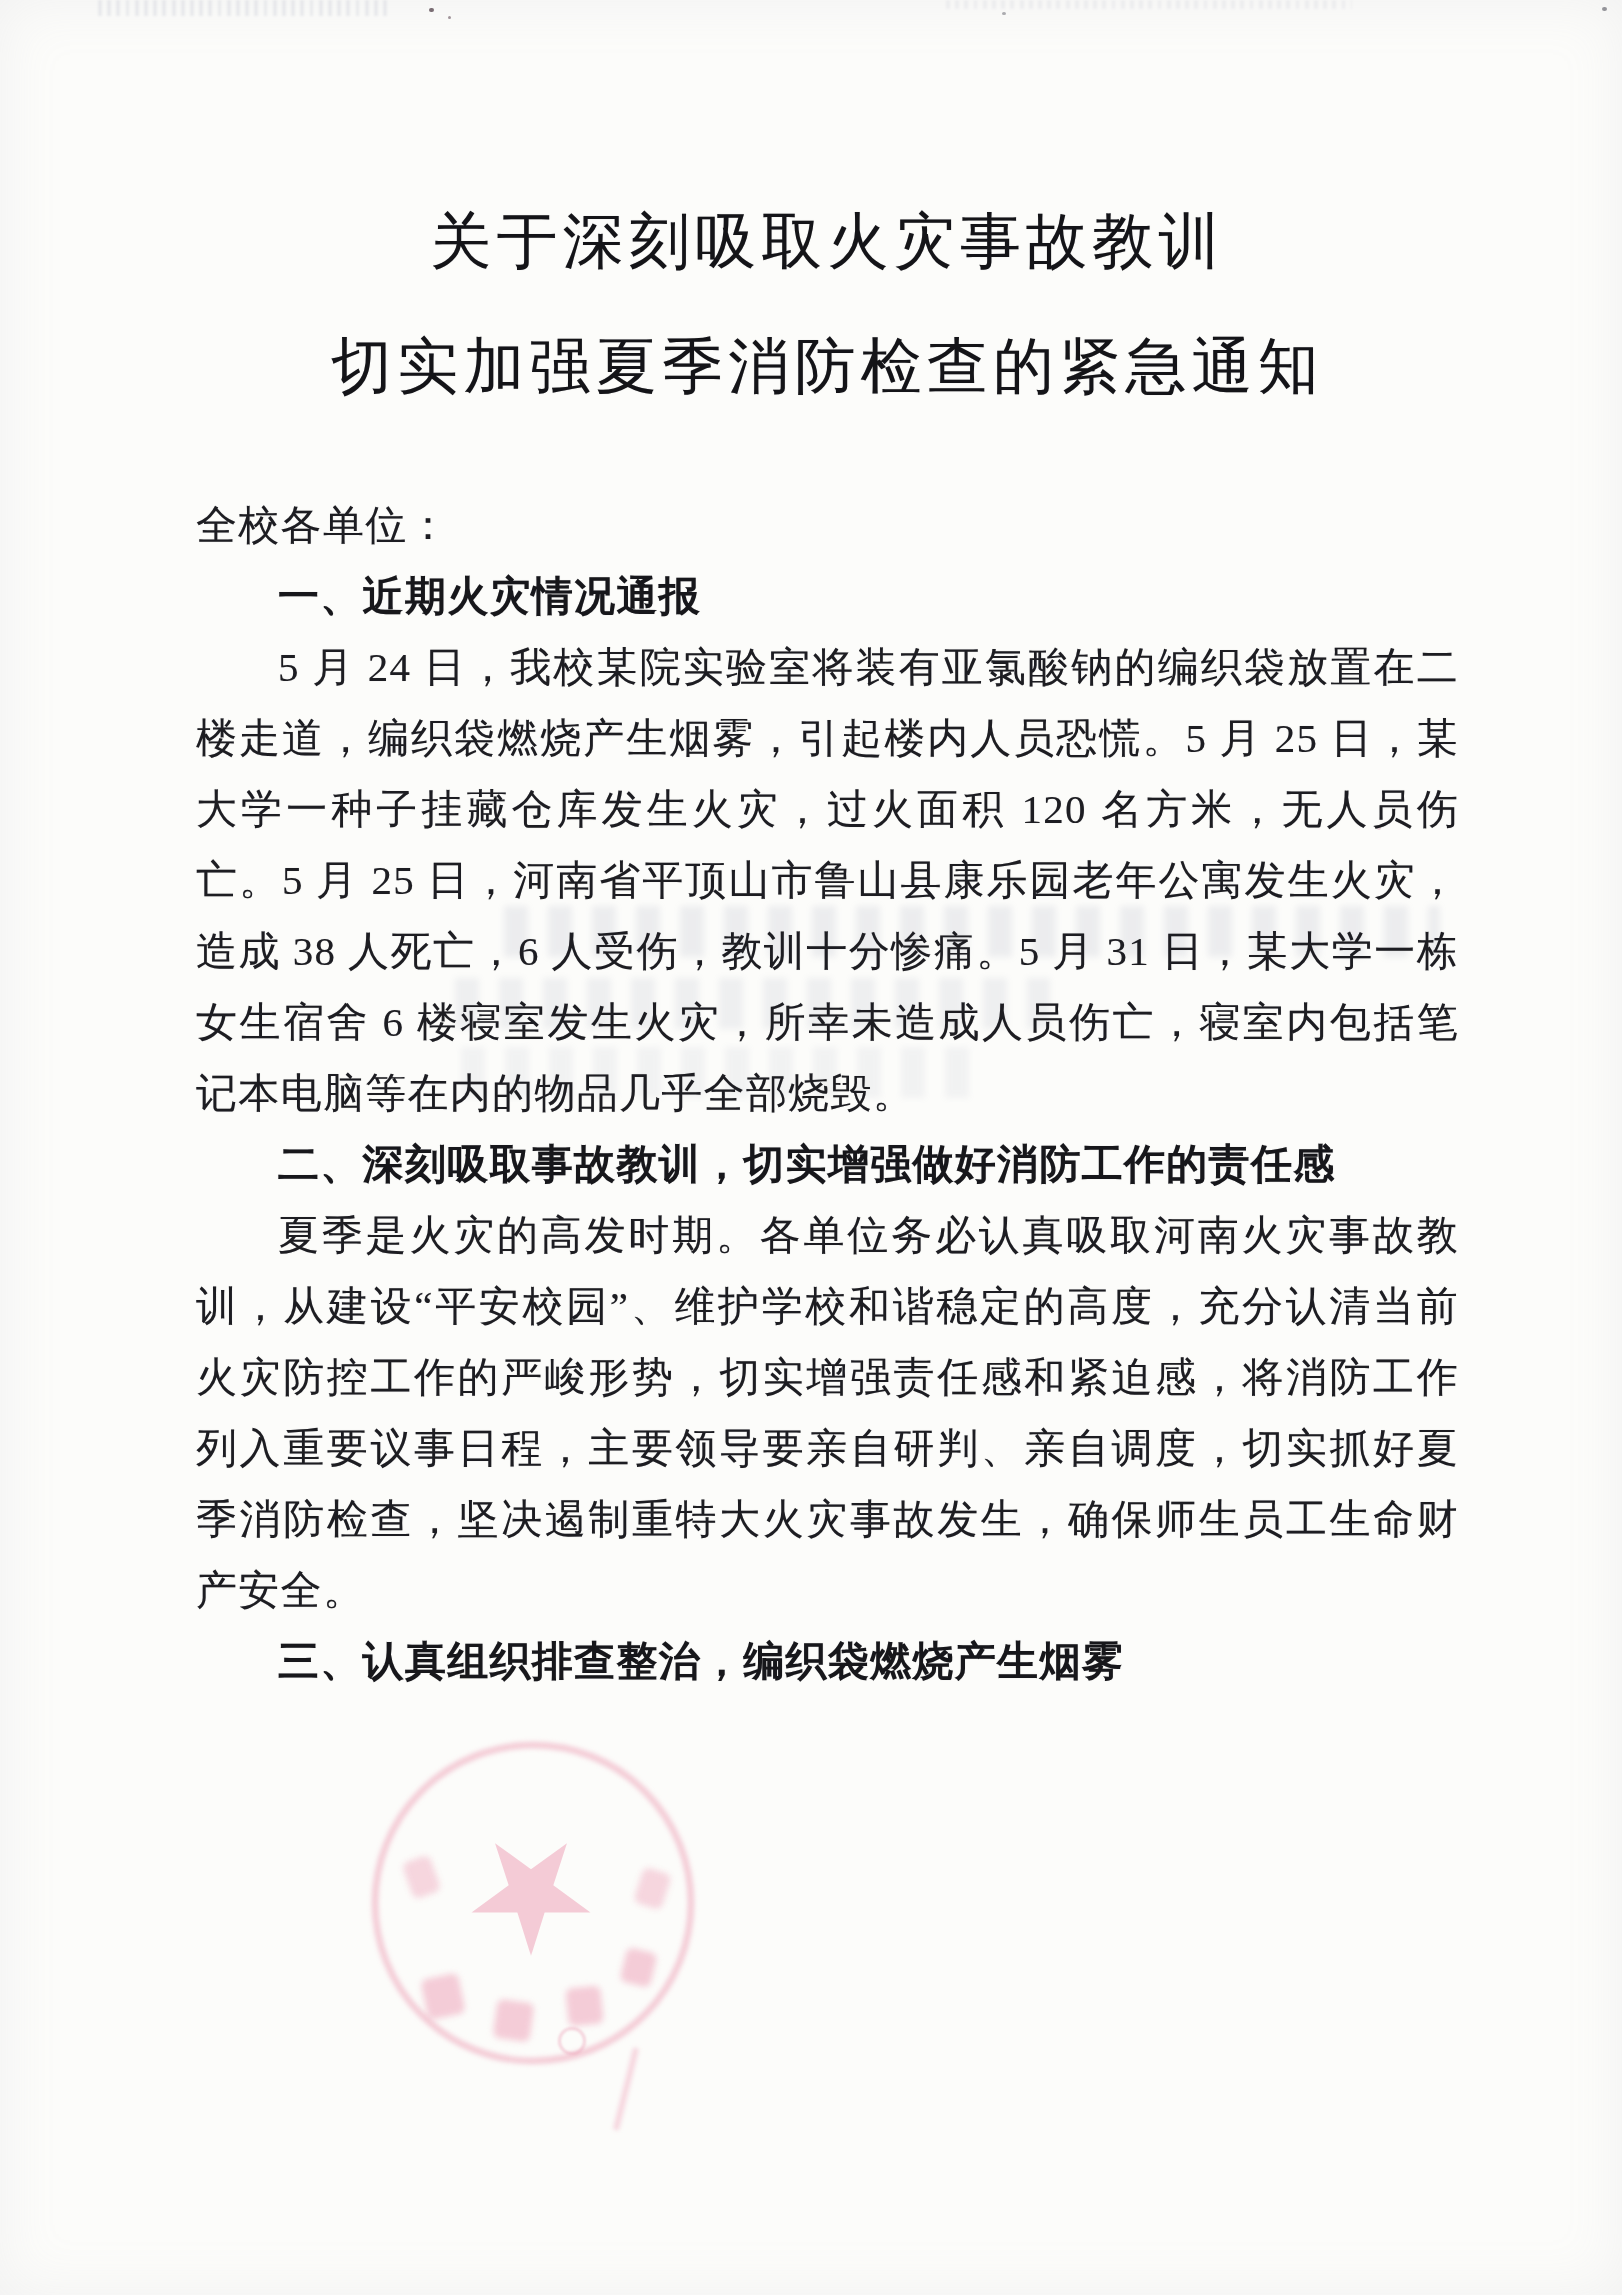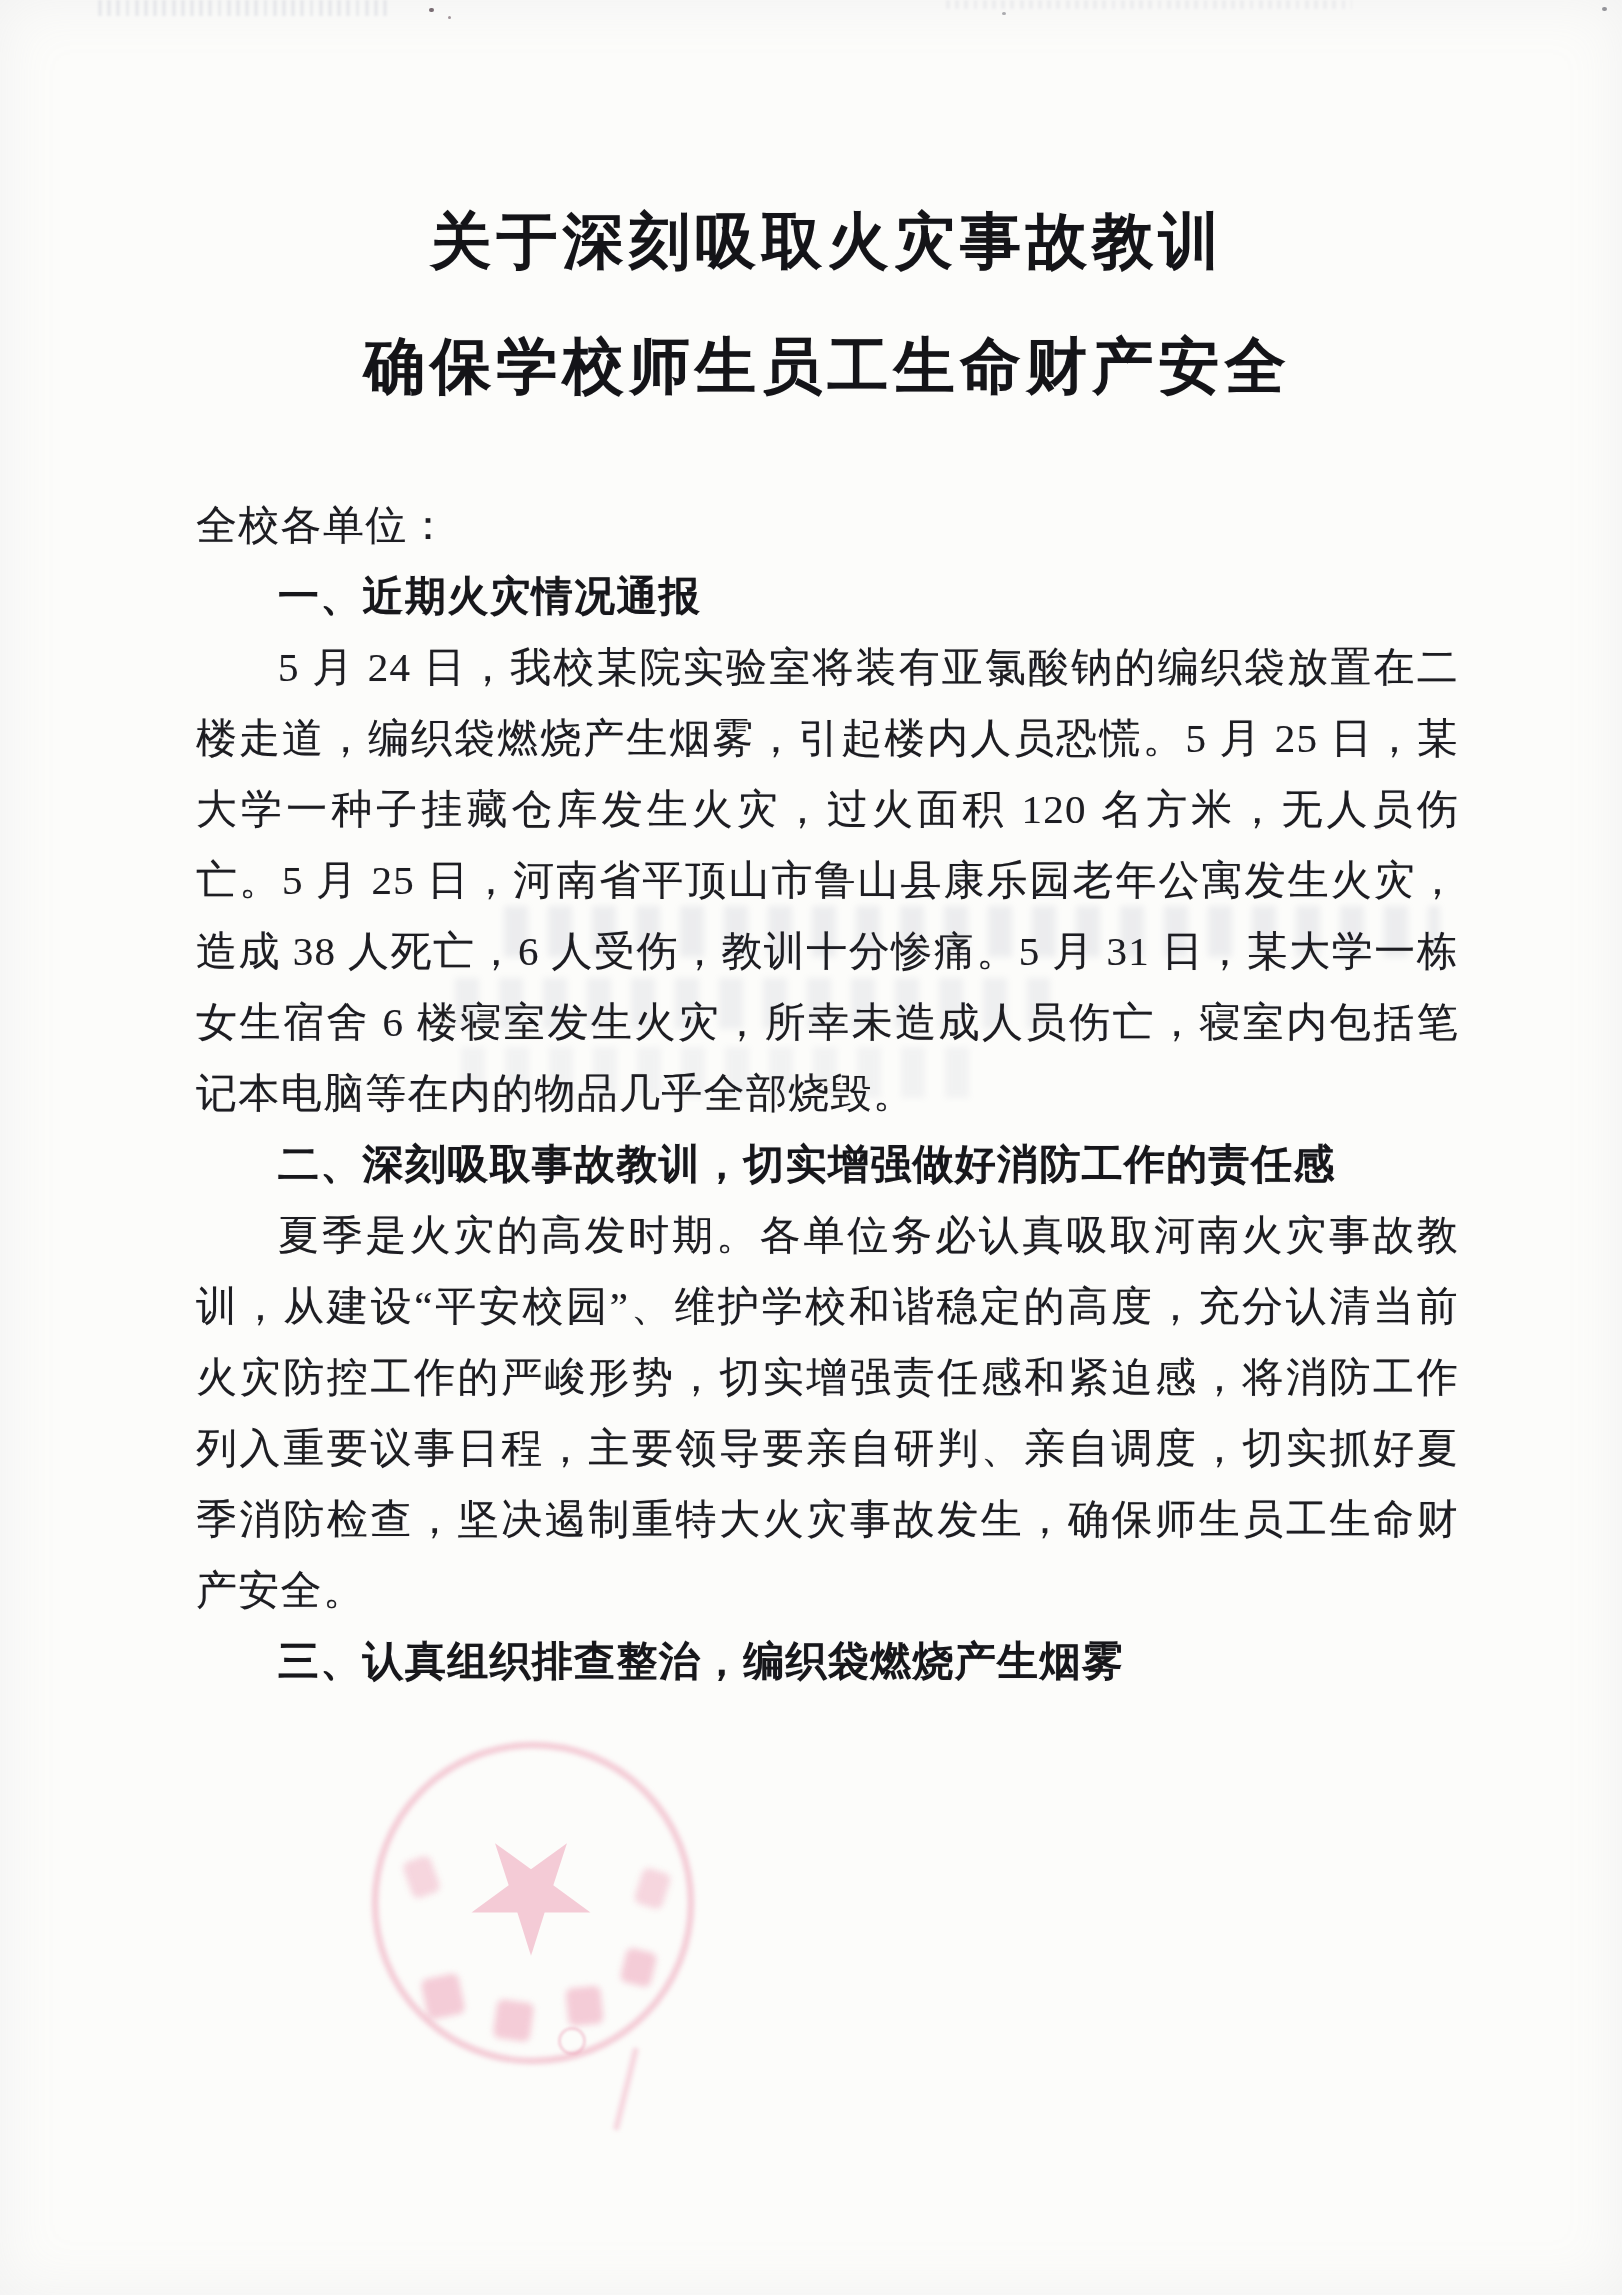--- a/index.html
+++ b/index.html
@@ -106,21 +106,21 @@
     left: 196px;
     top: 211px;
     width: 1263px;
     z-index: 2;
     text-shadow: 0 0 0.7px rgba(10,10,20,0.35);
   }
 
   .title-line {
     text-align: center;
     font-family: "Liberation Serif", "DejaVu Serif", serif;
-    font-weight: 700;
+    font-weight: 400;
     font-size: 61px;
     line-height: 1.0;
     letter-spacing: 5.2px;
     color: #141418;
     margin: 0 0 64px 0;
   }
   .title-line.second { margin-bottom: 93px; }
 
   .body-text {
     font-size: 41px;
@@ -170,21 +170,21 @@
     <div class="seal-blob blob-3"></div>
     <div class="seal-blob blob-4"></div>
     <div class="seal-blob blob-5"></div>
     <div class="seal-blob blob-6"></div>
     <div class="seal-streak"></div>
     <div class="seal-dot"></div>
   </div>
 
   <main class="doc">
     <h1 class="title-line">关于深刻吸取火灾事故教训</h1>
-    <h1 class="title-line second">确保学校师生员工生命财产安全</h1>
+    <h1 class="title-line second">切实加强夏季消防检查的紧急通知</h1>
 
     <div class="body-text">
       <p class="salutation">全校各单位：</p>
 
 
       <h2 class="sec-heading">一、近期火灾情况通报</h2>
 
       <p class="para">5 月 24 日，我校某院实验室将装有亚氯酸钠的编织袋放置在二楼走道，编织袋燃烧产生烟雾，引起楼内人员恐慌。5 月 25 日，某大学一种子挂藏仓库发生火灾，过火面积 120 名方米，无人员伤亡。5 月 25 日，河南省平顶山市鲁山县康乐园老年公寓发生火灾，造成 38 人死亡，6 人受伤，教训十分惨痛。5 月 31 日，某大学一栋女生宿舍 6 楼寝室发生火灾，所幸未造成人员伤亡，寝室内包括笔记本电脑等在内的物品几乎全部烧毁。</p>
 
       <h2 class="sec-heading">二、深刻吸取事故教训，切实增强做好消防工作的责任感</h2>

